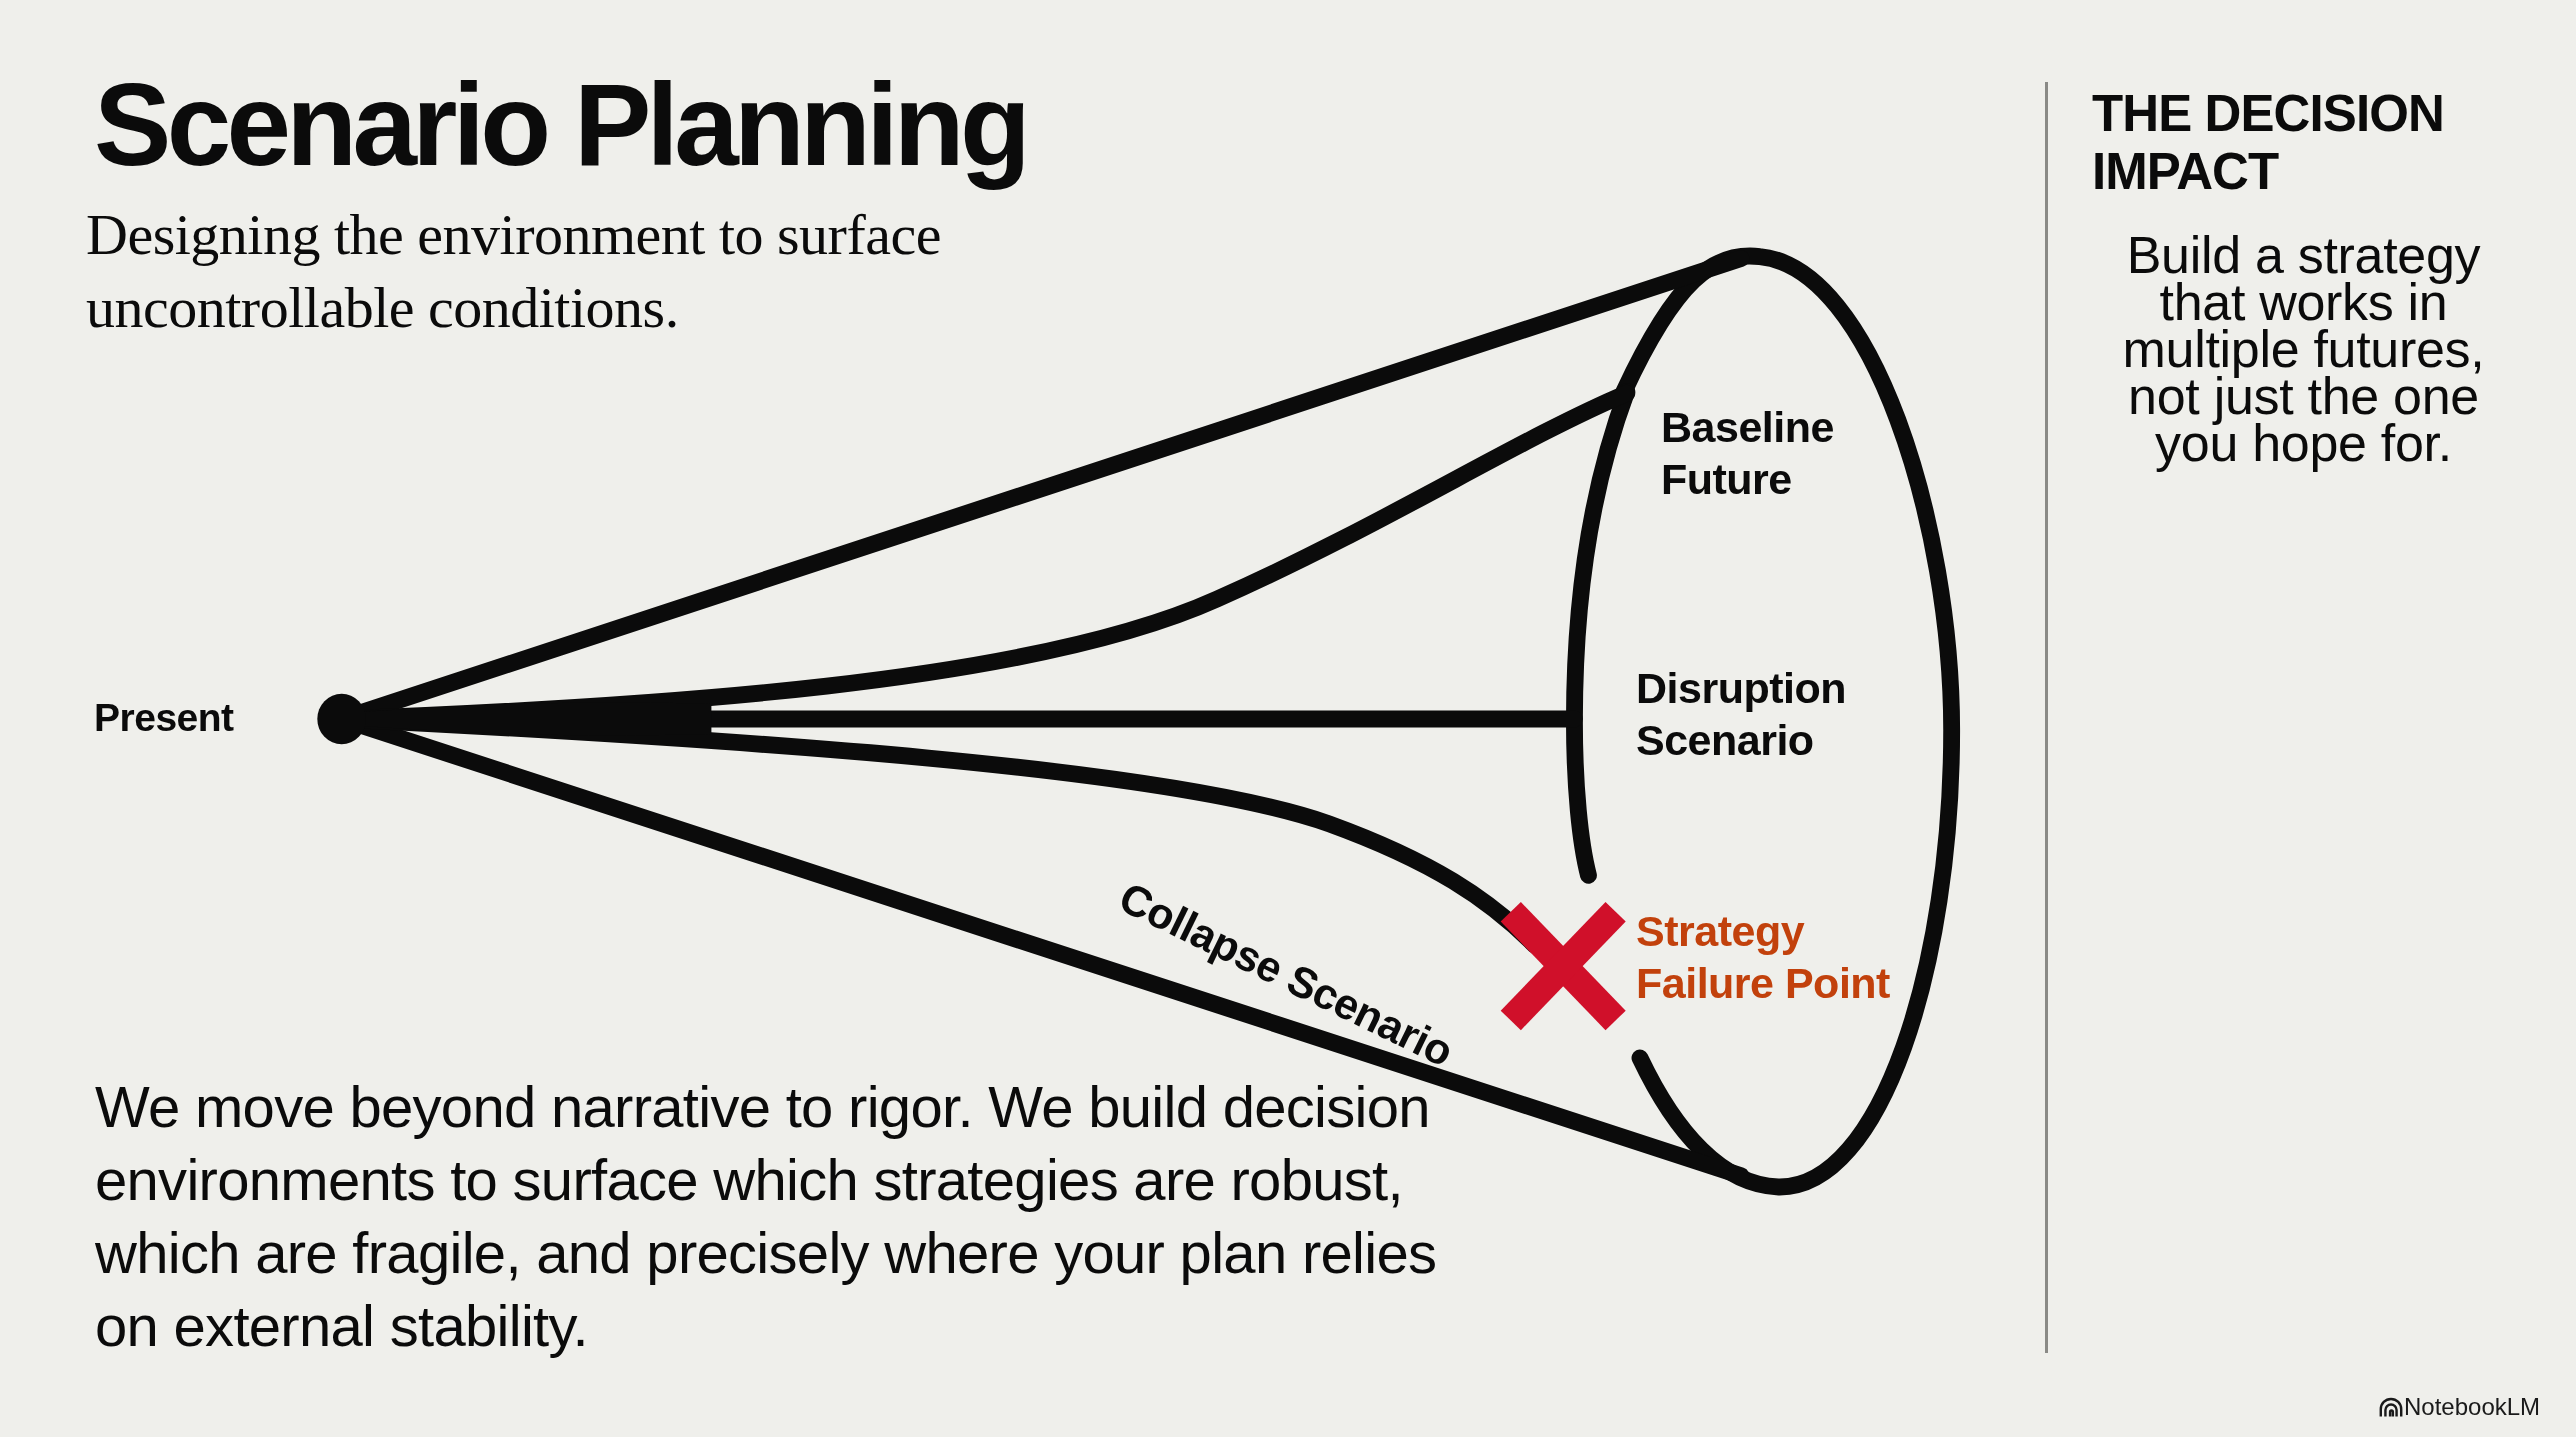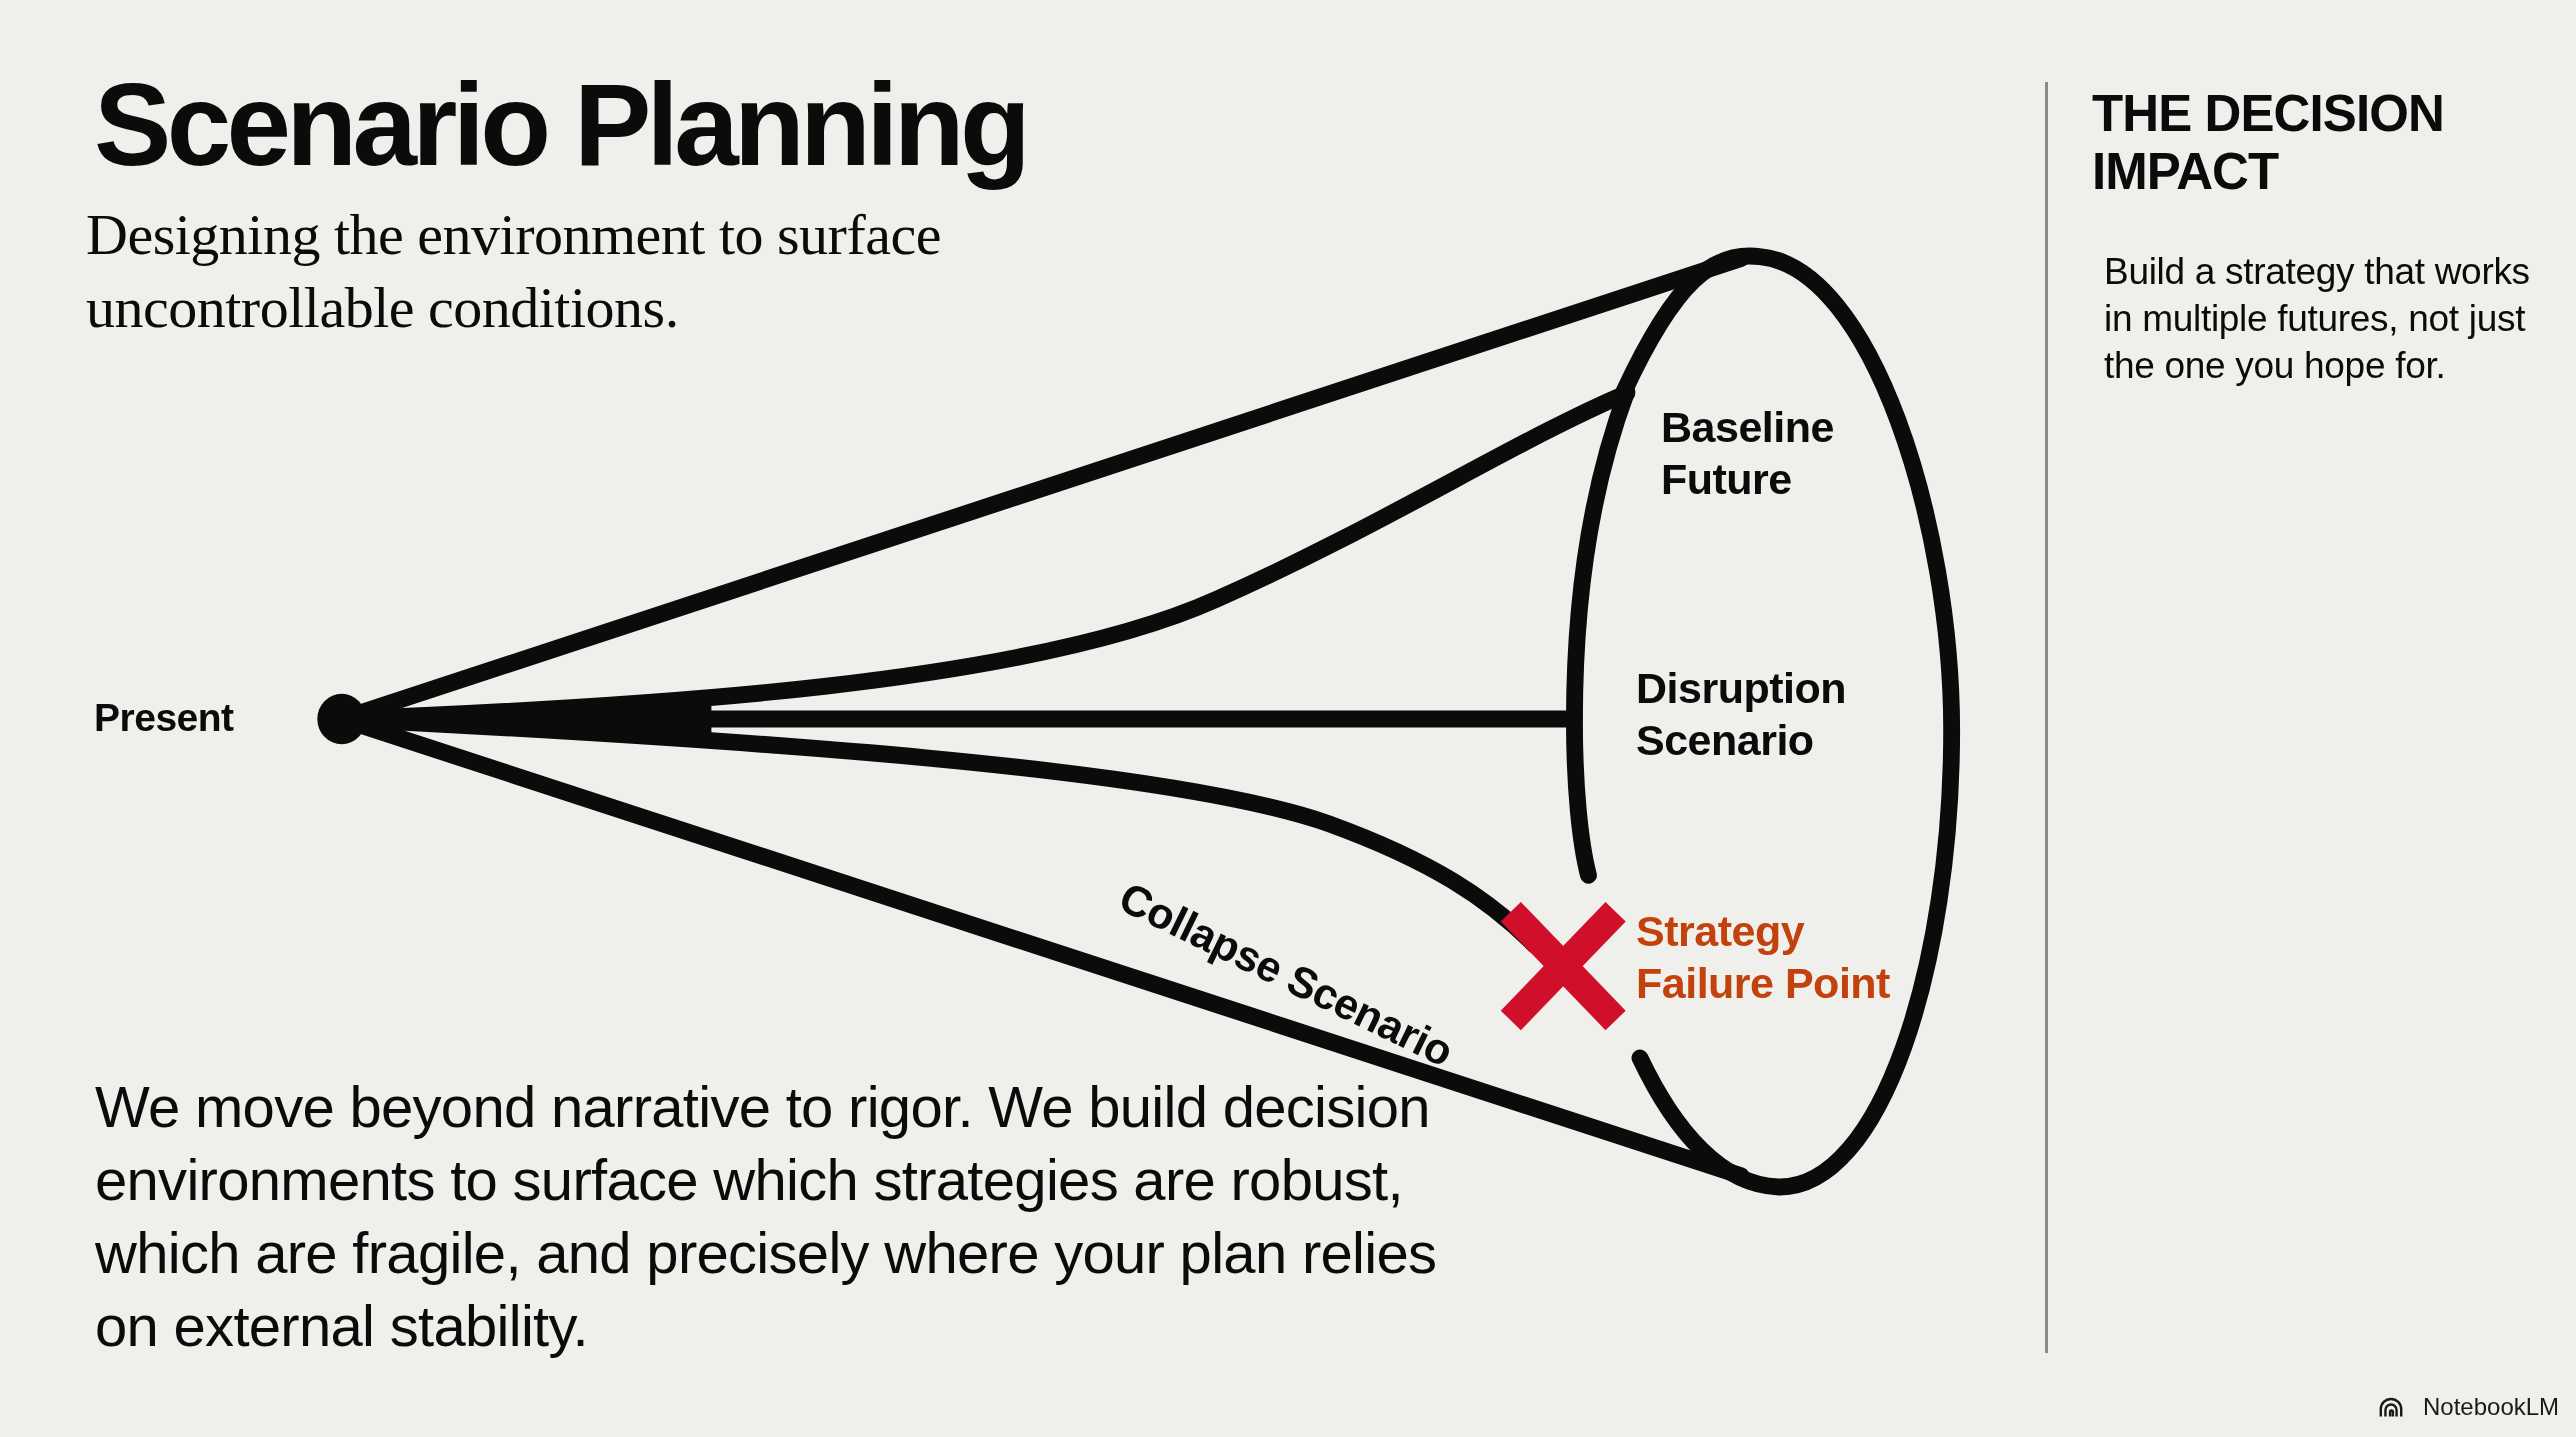--- a/index.html
+++ b/index.html
@@ -38,26 +38,26 @@
     }
     .divider {
       position: absolute; left: 2045px; top: 82px; width: 2.8px; height: 1271px;
       background: #8a8a86;
     }
     .side-title {
       position: absolute; left: 2088px; top: 81px; width: 431px; margin: 4px;
       font-weight: 700; font-size: 51px; line-height: 58px; letter-spacing: -0.9px;
     }
     .side-body {
-      position: absolute; left: 2088px; top: 232px; width: 431px; margin: 16px;
-      font-size: 37px; line-height: 47px; letter-spacing: -0.3px;
+      position: absolute; left: 2088px; top: 232px; width: 431px; margin: 0;
+      font-size: 52px; line-height: 47px; letter-spacing: -0.3px; text-align: center;
     }
     .brand {
       position: absolute; left: 2378px; top: 1393px; display: flex; align-items: center;
-      gap: 19px; font-size: 24px; color: #1a1a1a;
+      gap: 0; font-size: 24px; color: #1a1a1a;
     }
     .brand svg { width: 26px; height: 20.6px; }
   </style>
 </head>
 <body>
 
 <h1 class="title">Scenario Planning</h1>
 <p class="subtitle">Designing the environment to surface uncontrollable conditions.</p>
 
 <svg class="diagram" viewBox="0 0 2752 1536" xmlns="http://www.w3.org/2000/svg">

